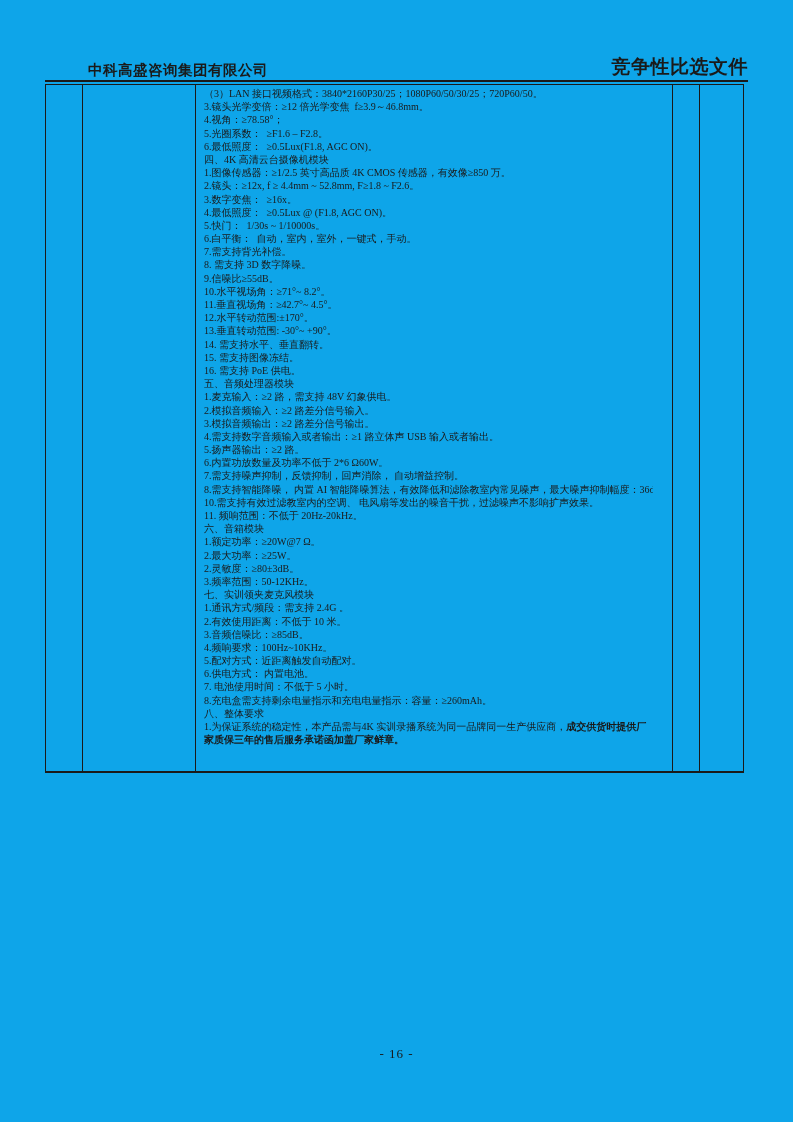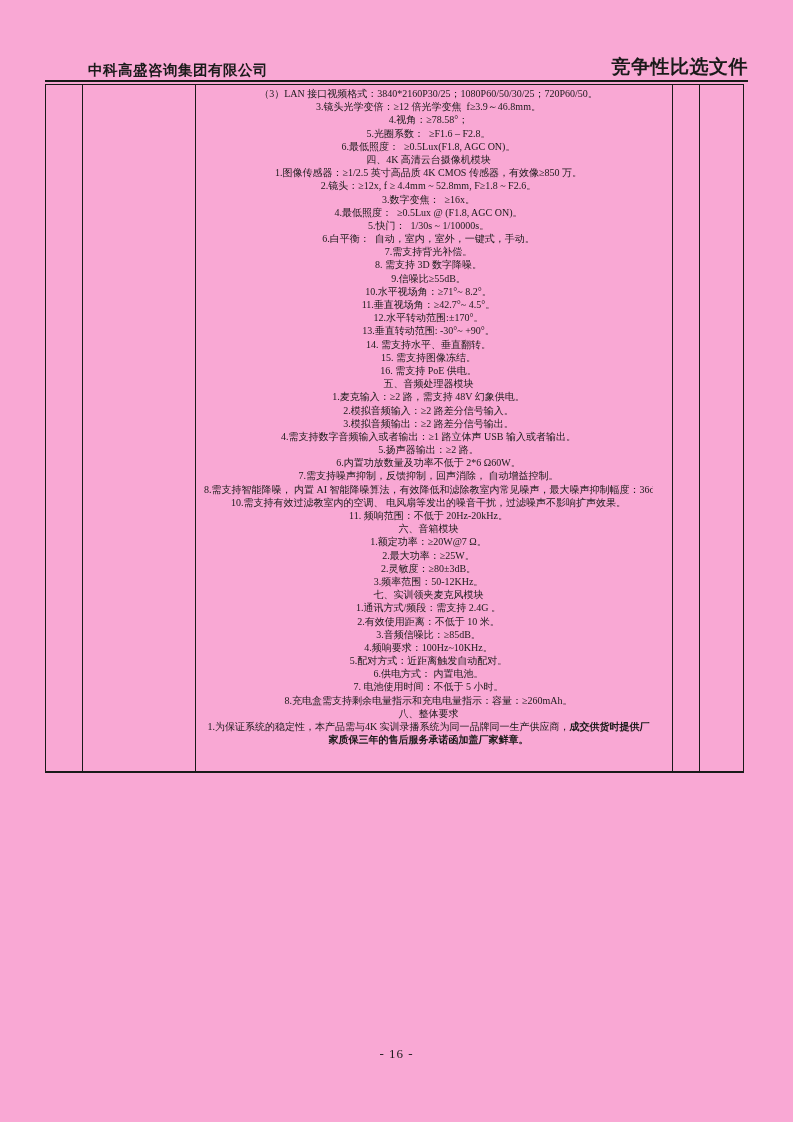--- a/index.html
+++ b/index.html
@@ -1,21 +1,21 @@
 <!DOCTYPE html>
 <html><head>
 <meta charset="utf-8">
 <style>
   * { margin: 0; padding: 0; box-sizing: border-box; }
   html, body { background: #e8e8e8; }
   .page {
     position: relative;
     width: 793px;
     height: 1122px;
-    background: #f9a8d4;
+    background: #0ea5e9;
     margin: 0 auto;
     font-family: "Liberation Serif", "DejaVu Serif", serif;
     color: #1a1a1a;
     overflow: hidden;
   }
   
   .header {
     position: absolute;
     left: 45px;
     top: 54px;
@@ -43,21 +43,21 @@
     top: 84px;
     width: 699px;
     height: 689px;
     border: 1.5px solid #1a1a1a;
     border-bottom-width: 2.5px;
     display: flex;
   }
   .cell { height: 100%; border-right: 1.5px solid #1a1a1a; }
   .col-a { width: 37px; }
   .col-b { width: 113px; }
-  .col-content { width: 477px; padding: 2px 19px 0 8px; overflow: hidden; text-align: center; }
+  .col-content { width: 477px; padding: 2px 19px 0 8px; overflow: hidden; }
   .col-c { width: 27px; }
   .col-d { flex: 1; border-right: none; }
   
   .spec-line {
     font-size: 10px;
     line-height: 13.19px;
     height: 13.19px;
     white-space: pre;
     overflow: hidden;
   }

